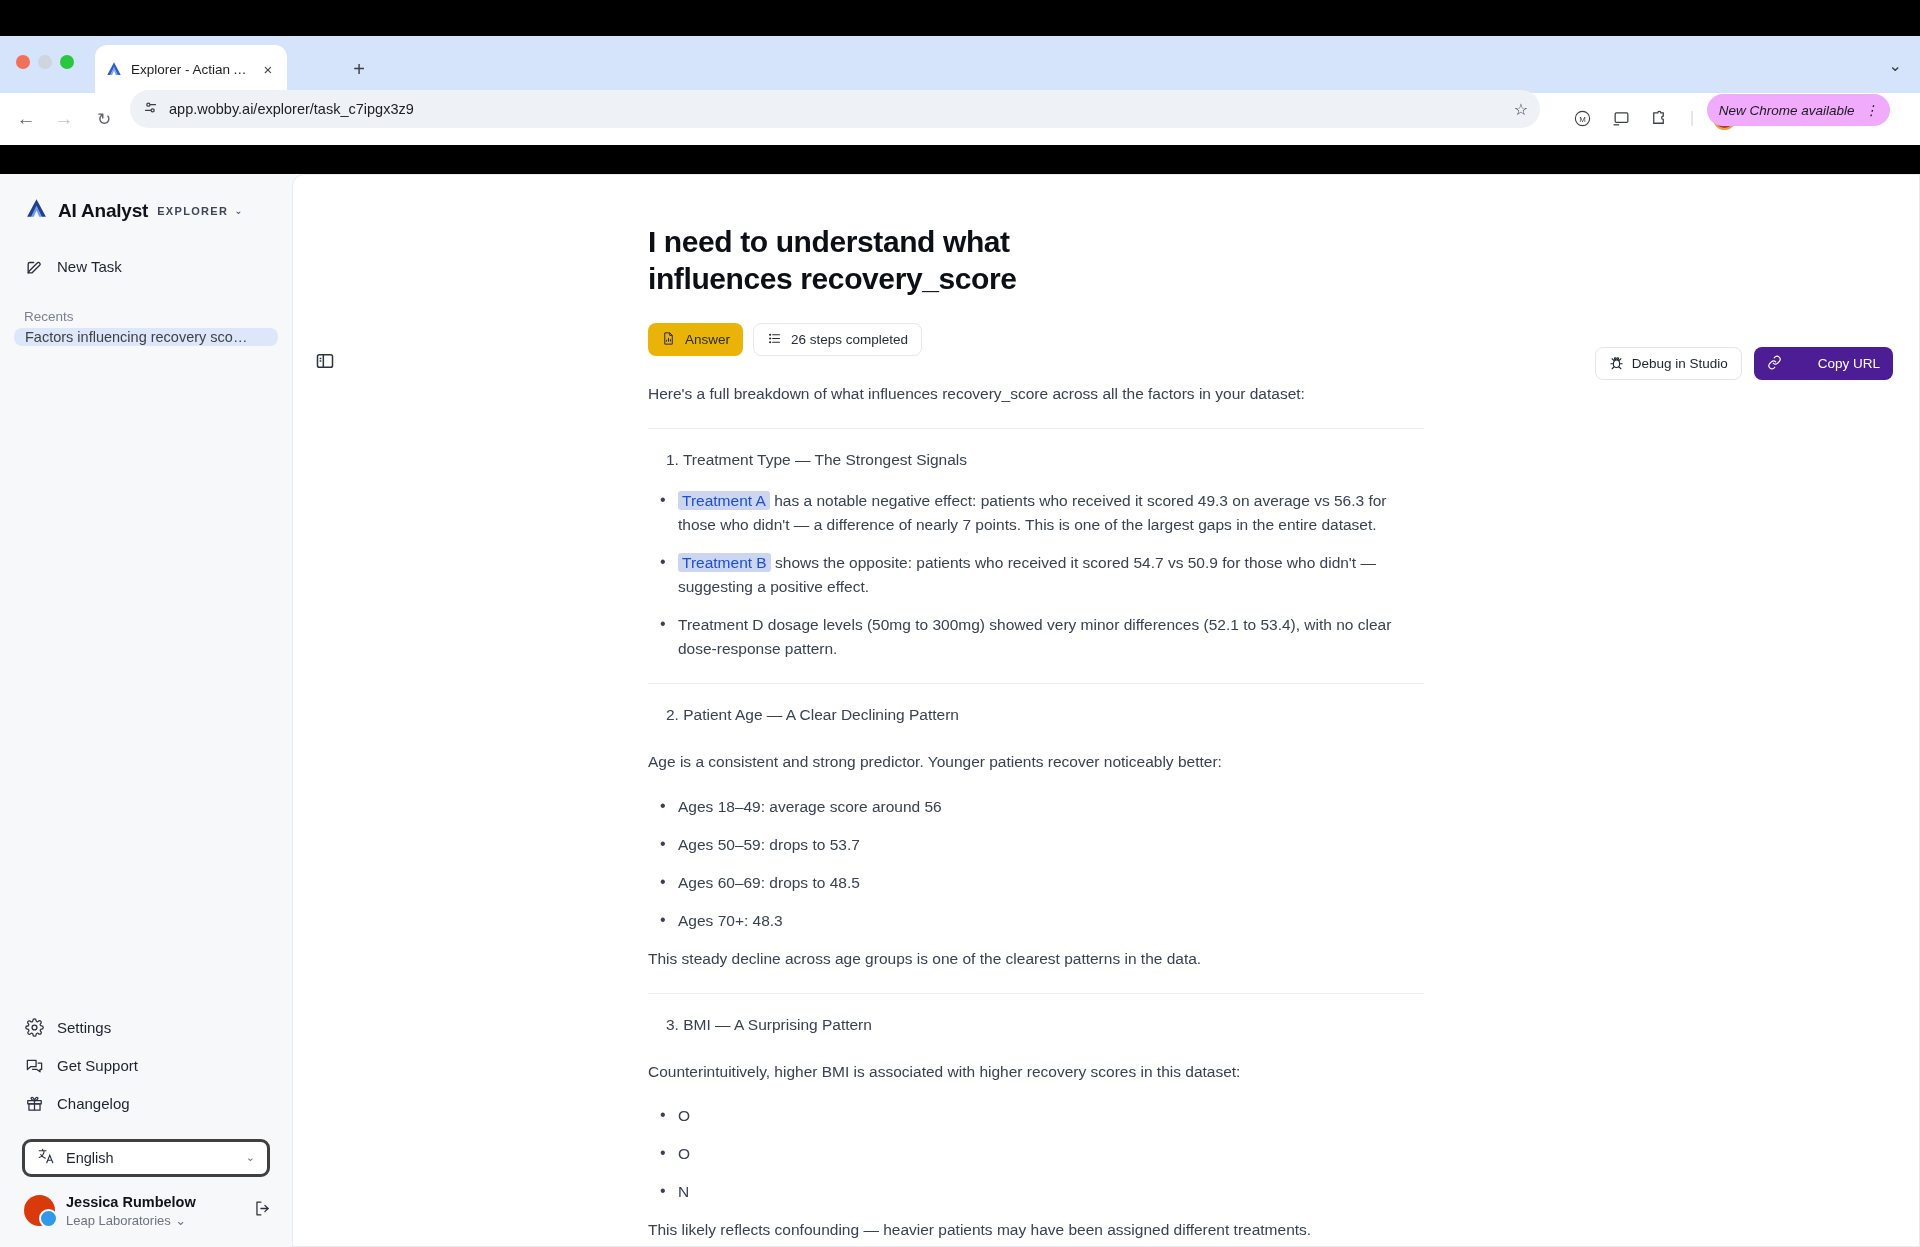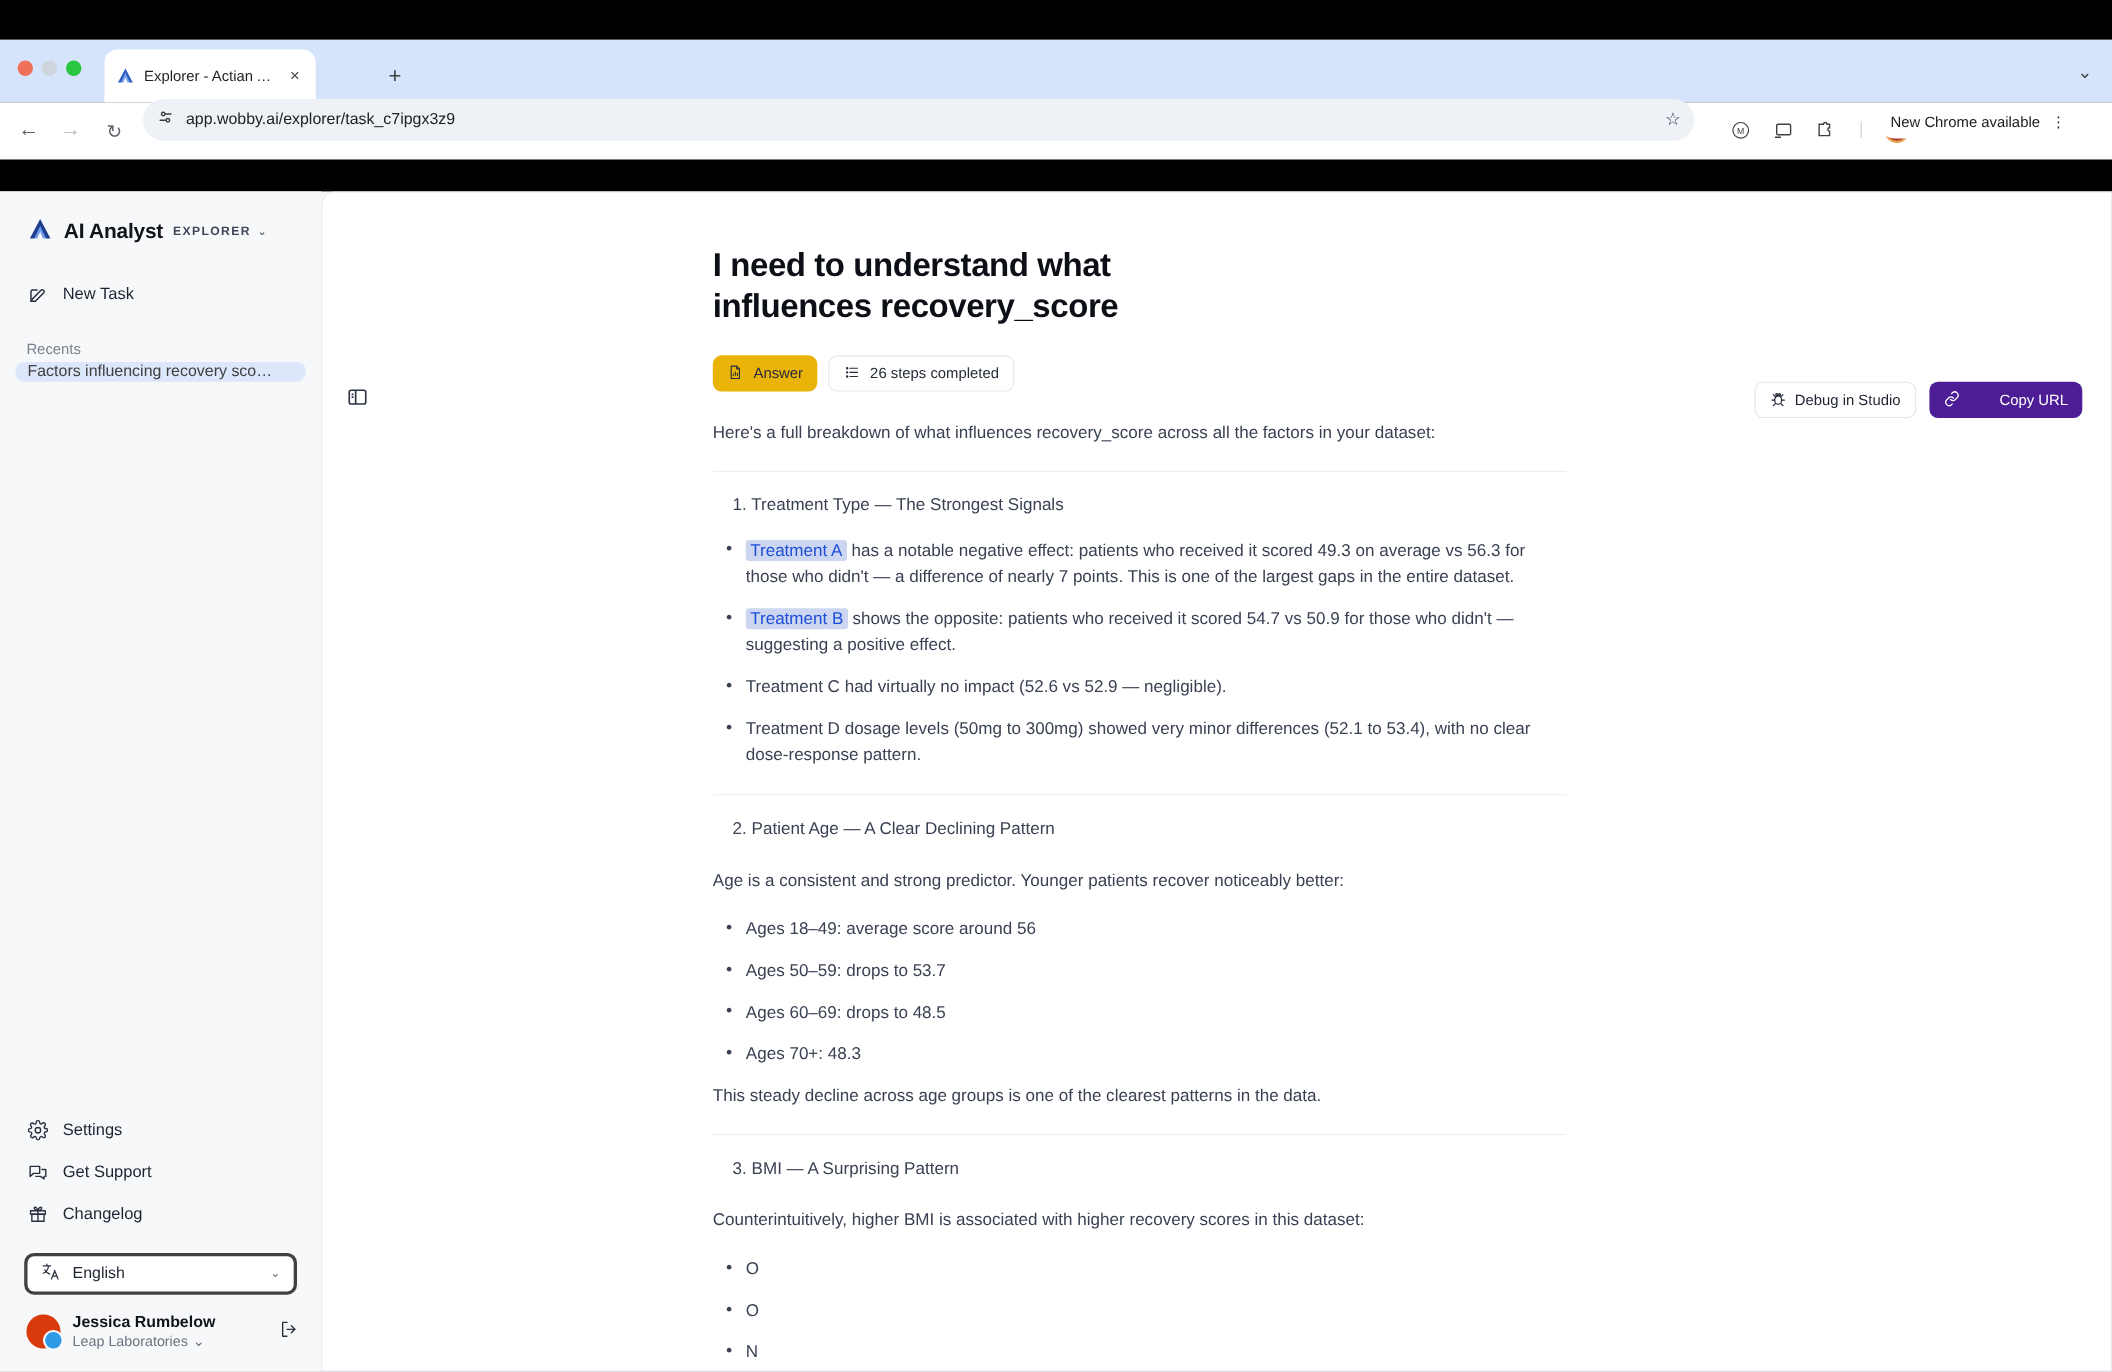--- a/index.html
+++ b/index.html
@@ -42,22 +42,22 @@
 
   .omnibox {
     position:absolute; top:90px; left:130px; right:380px; height:38px;
     background:#eef1f6; border-radius:19px; display:flex; align-items:center; padding:0 12px; gap:10px;
   }
   .omni-url { font-size:14.5px; color:#202124; }
   .omni-star { margin-left:auto; color:#2b3342; font-size:16px; }
   .tb-icon { position:absolute; top:102px; width:32px; height:32px; display:flex;
              align-items:center; justify-content:center; color:#3c4043; }
   .chrome-pill {
-    position:absolute; top:94px; right:30px; height:32px; background:#ffffff;
-    border-radius:16px; display:flex; align-items:center; padding:0 12px; gap:10px;
+    position:absolute; top:94px; right:30px; height:32px; background:#f0abfc;
+    border-radius:16px; display:flex; align-items:center; padding:0 12px; gap:10px;font-style:italic;
   }
   .chrome-pill span { font-size:13.5px; color:#1b1b1b; }
 
   
   #app {
     position:absolute; top:145px; left:0; right:0; bottom:0; background:#f7f8fa;margin-top:29px;
   }
   .sidebar {
     position:absolute; top:0; left:0; width:292px; bottom:0; background:#f7f8fa;
     display:flex; flex-direction:column;
@@ -382,23 +382,20 @@
 
           <div class="sec-head">1. Treatment Type — The Strongest Signals</div>
           <ul class="bl">
             <li>
               <span class="hl">Treatment A</span><span> has a notable negative effect: patients who received it scored 49.3 on average vs 56.3 for those who didn't — a difference of nearly 7 points. This is one of the largest gaps in the entire dataset.</span>
             </li>
             <li>
               <span class="hl">Treatment B</span><span> shows the opposite: patients who received it scored 54.7 vs 50.9 for those who didn't — suggesting a positive effect.</span>
             </li>
             <li>
-              <span>Treatment C had virtually no impact (52.6 vs 52.9 — negligible).</span>
-            </li>
-            <li>
               <span>Treatment D dosage levels (50mg to 300mg) showed very minor differences (52.1 to 53.4), with no clear dose-response pattern.</span>
             </li>
           </ul>
           <div class="rule"></div>
 
           <div class="sec-head">2. Patient Age — A Clear Declining Pattern</div>
           <p class="para">Age is a consistent and strong predictor. Younger patients recover noticeably better:</p>
           <ul class="bl">
             <li><span>Ages 18–49: average score around 56</span></li>
             <li><span>Ages 50–59: drops to 53.7</span></li>

